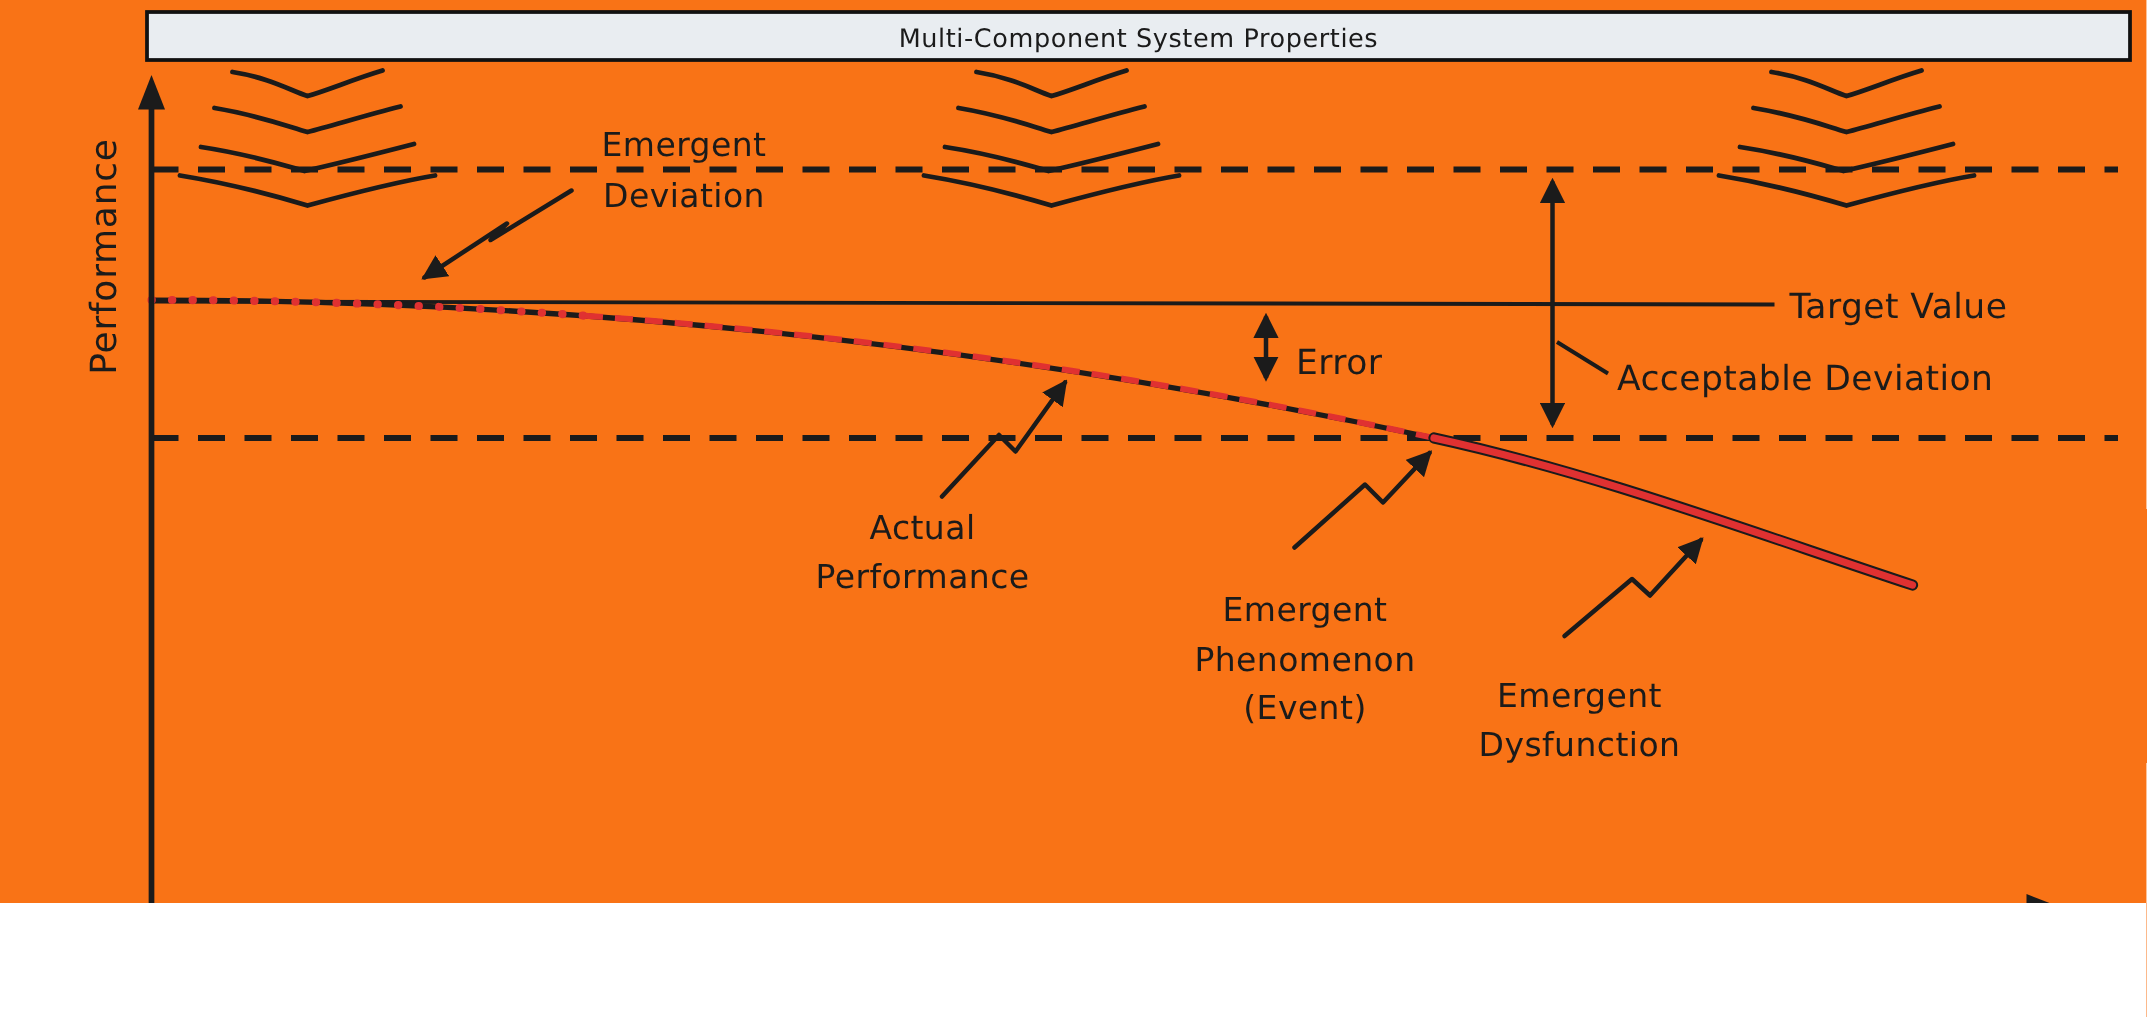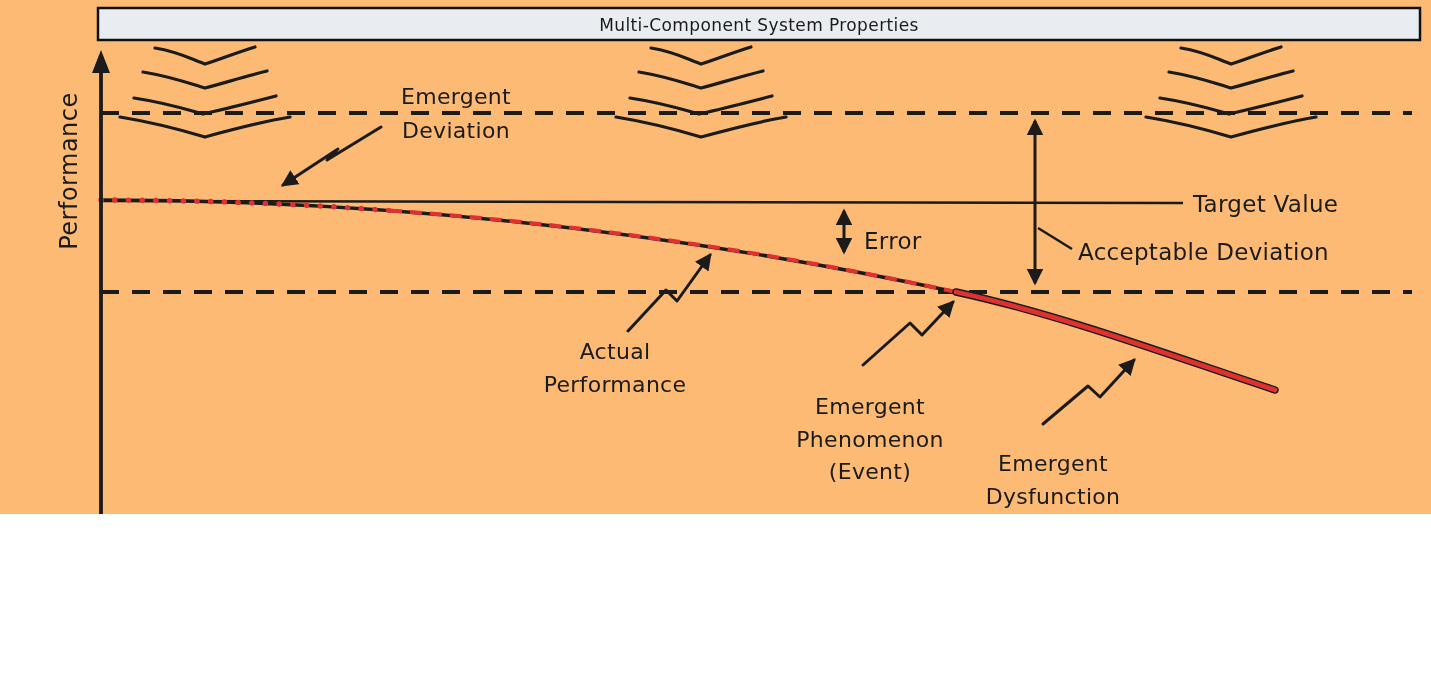--- a/index.html
+++ b/index.html
@@ -1,20 +1,20 @@
 <!DOCTYPE html>
 <html><head>
 <meta charset="utf-8">
 <style>
   html, body { margin: 0; padding: 0; background: #ffffff; }
   .stage {
     position: relative;
     width: 1431px;
-    height: 514px;
-    background: #fdba74;
+    height: 602px;
+    background: #f97316;
     font-family: "DejaVu Sans", sans-serif;
     overflow: hidden;
   }
   svg { position: absolute; top: 0; left: 0; }
   text {
     fill: #1b1b1b;
     font-family: "DejaVu Sans", sans-serif;
   }
   .lbl   { font-size: 22px; letter-spacing: 0.3px; }
   .lbl-r { font-size: 23px; letter-spacing: 0.3px; }

